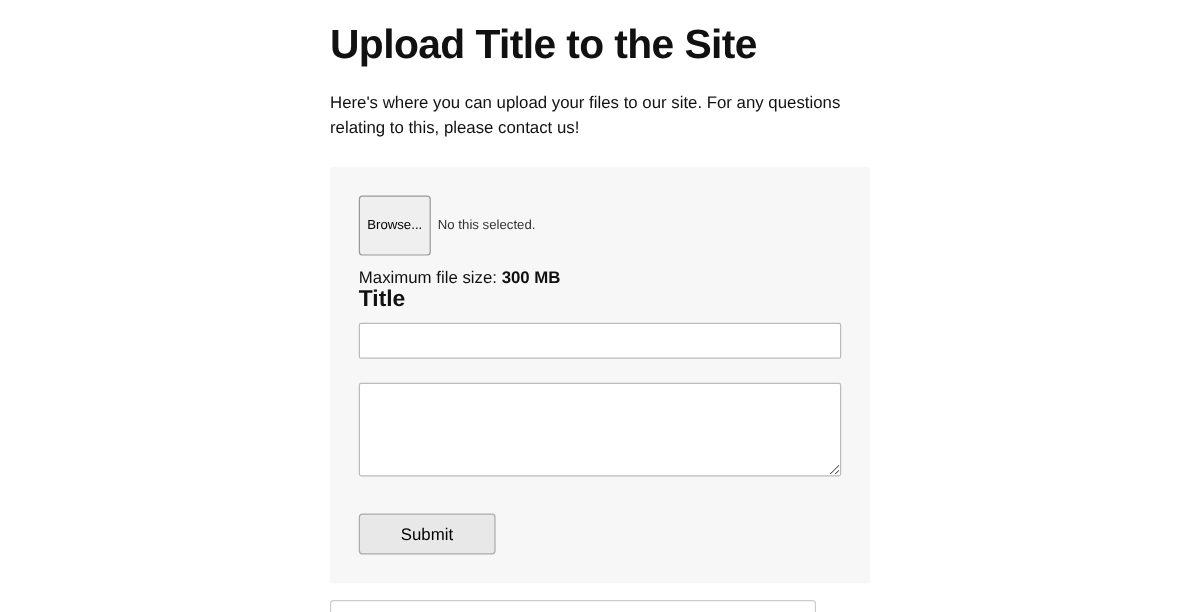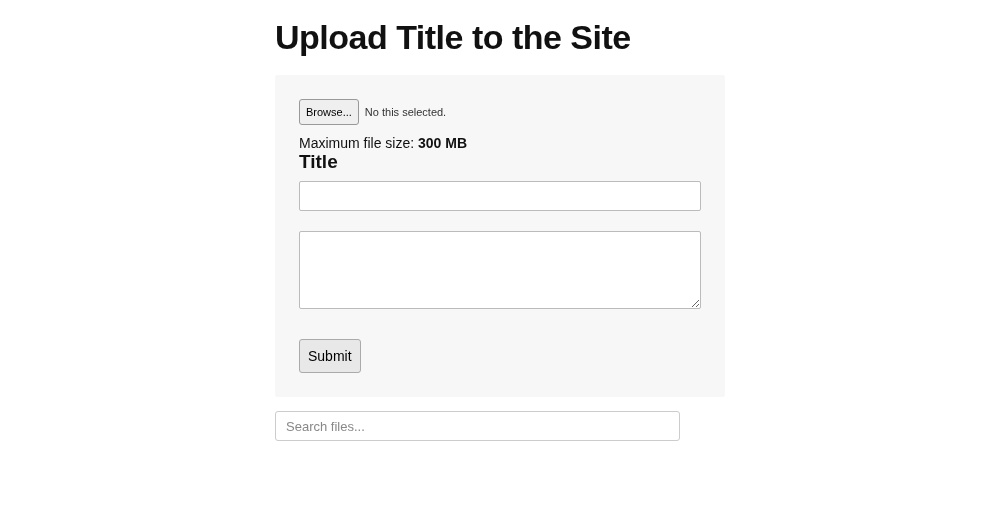--- a/index.html
+++ b/index.html
@@ -39,21 +39,21 @@
       border-radius: 2px;
     }
     .file-row {
       display: flex;
       align-items: center;
       gap: 6px;
       margin-bottom: 10px;
     }
     .browse-btn {
       font-size: 11px;
-      padding: 6px 6px;
+      padding: 18px 6px;
       background: #efefef;
       border: 1px solid #999;
       border-radius: 3px;
       cursor: pointer;
       font-family: inherit;
     }
     .file-status {
       font-size: 11px;
       color: #333;
     }
@@ -87,21 +87,21 @@
       background: #fff;
       border-radius: 2px;
       padding: 6px 8px;
       font-size: 14px;
       font-family: inherit;
       resize: both;
       margin-bottom: 26px;
     }
     .submit-btn {
       font-size: 14px;
-      padding: 8px 8px;
+      padding: 8px 34px;
       background: #e8e8e8;
       border: 1px solid #aaa;
       border-radius: 3px;
       cursor: pointer;
       font-family: inherit;
     }
     .search-wrap {
       margin-top: 14px;
     }
     .search-input {
@@ -115,20 +115,21 @@
     }
     .search-input::placeholder {
       color: #888;
     }
   </style>
 </head>
 <body>
 
 <div class="container">
   <h1>Upload Title to the Site</h1>
+  <p class="intro">Here's where you can upload your files to our site. For any questions relating to this, please contact us!</p>
 
   <div class="form-panel">
     <div class="file-row">
       <button class="browse-btn">Browse...</button>
       <span class="file-status">No this selected.</span>
     </div>
     <div class="maxsize">
       <span>Maximum file size: </span><span class="val">300 MB</span>
     </div>
 

